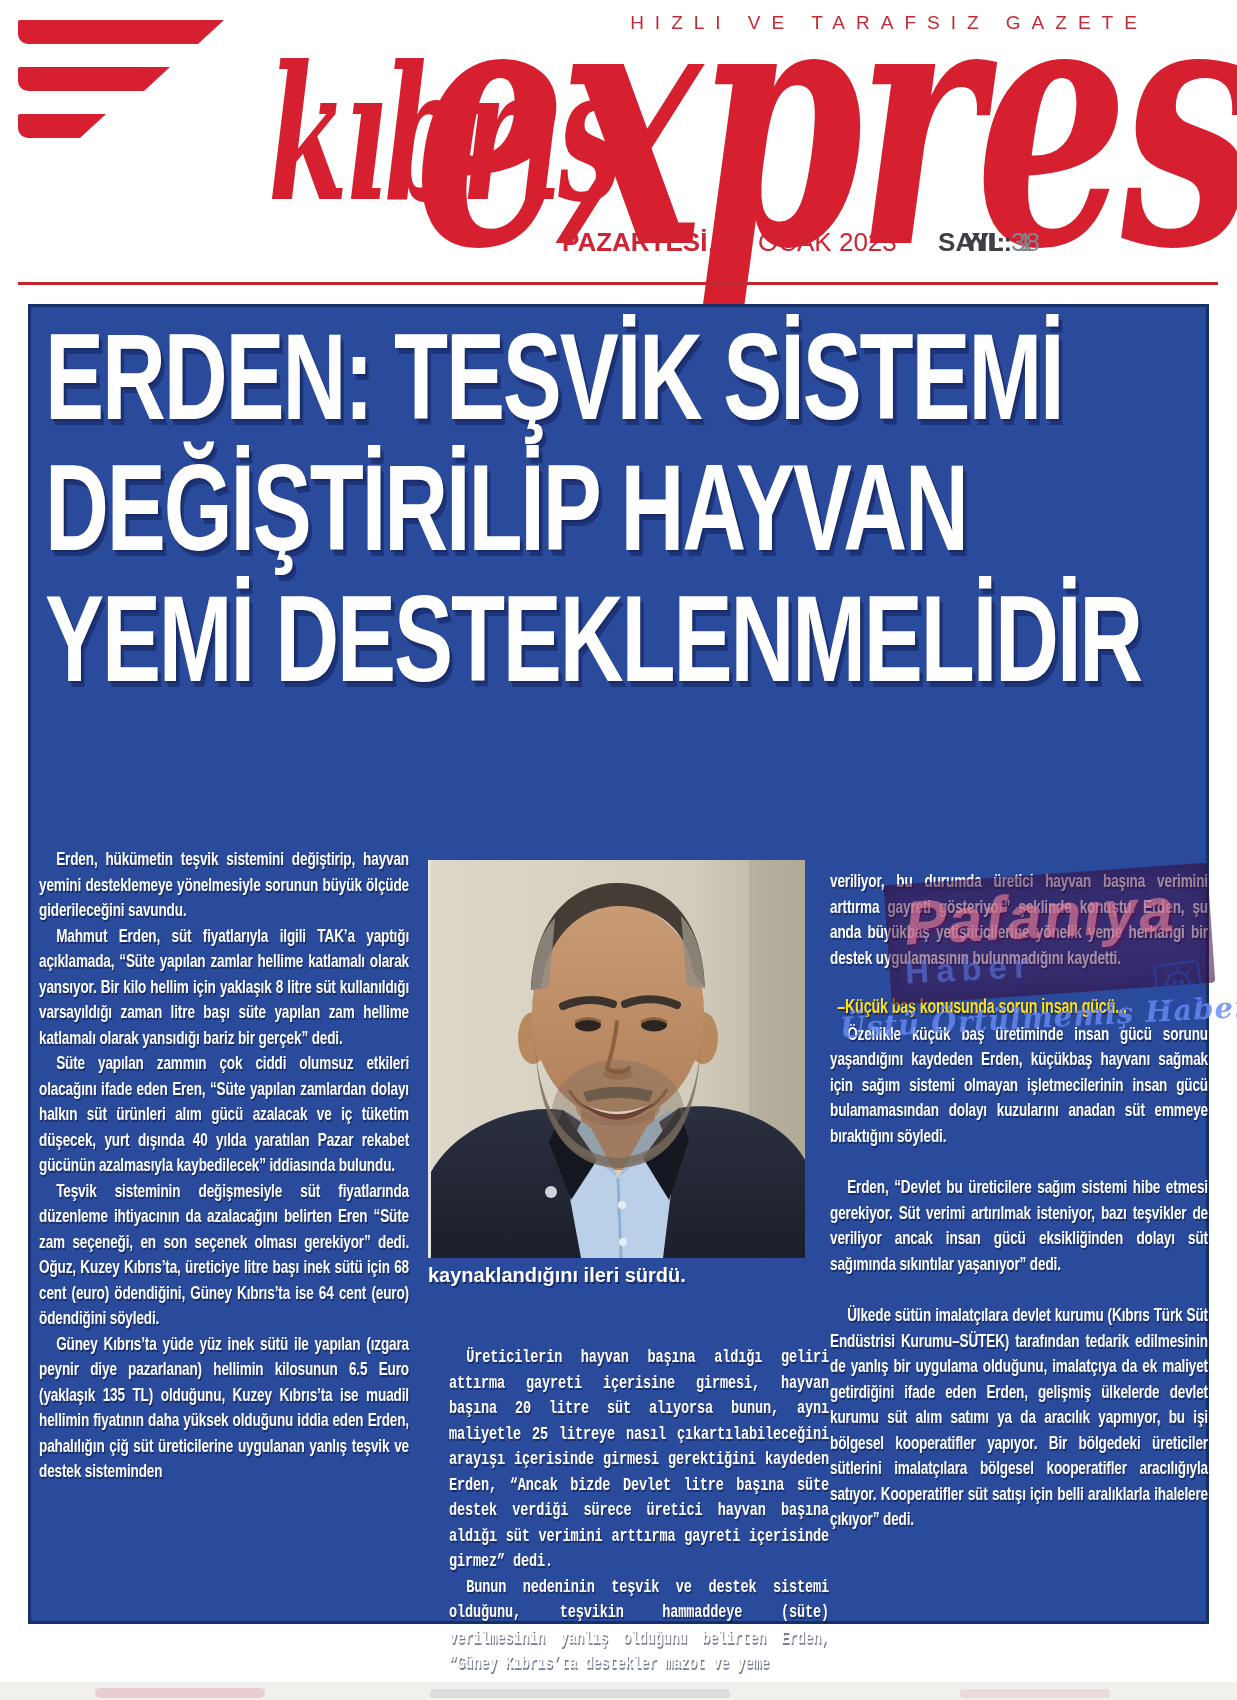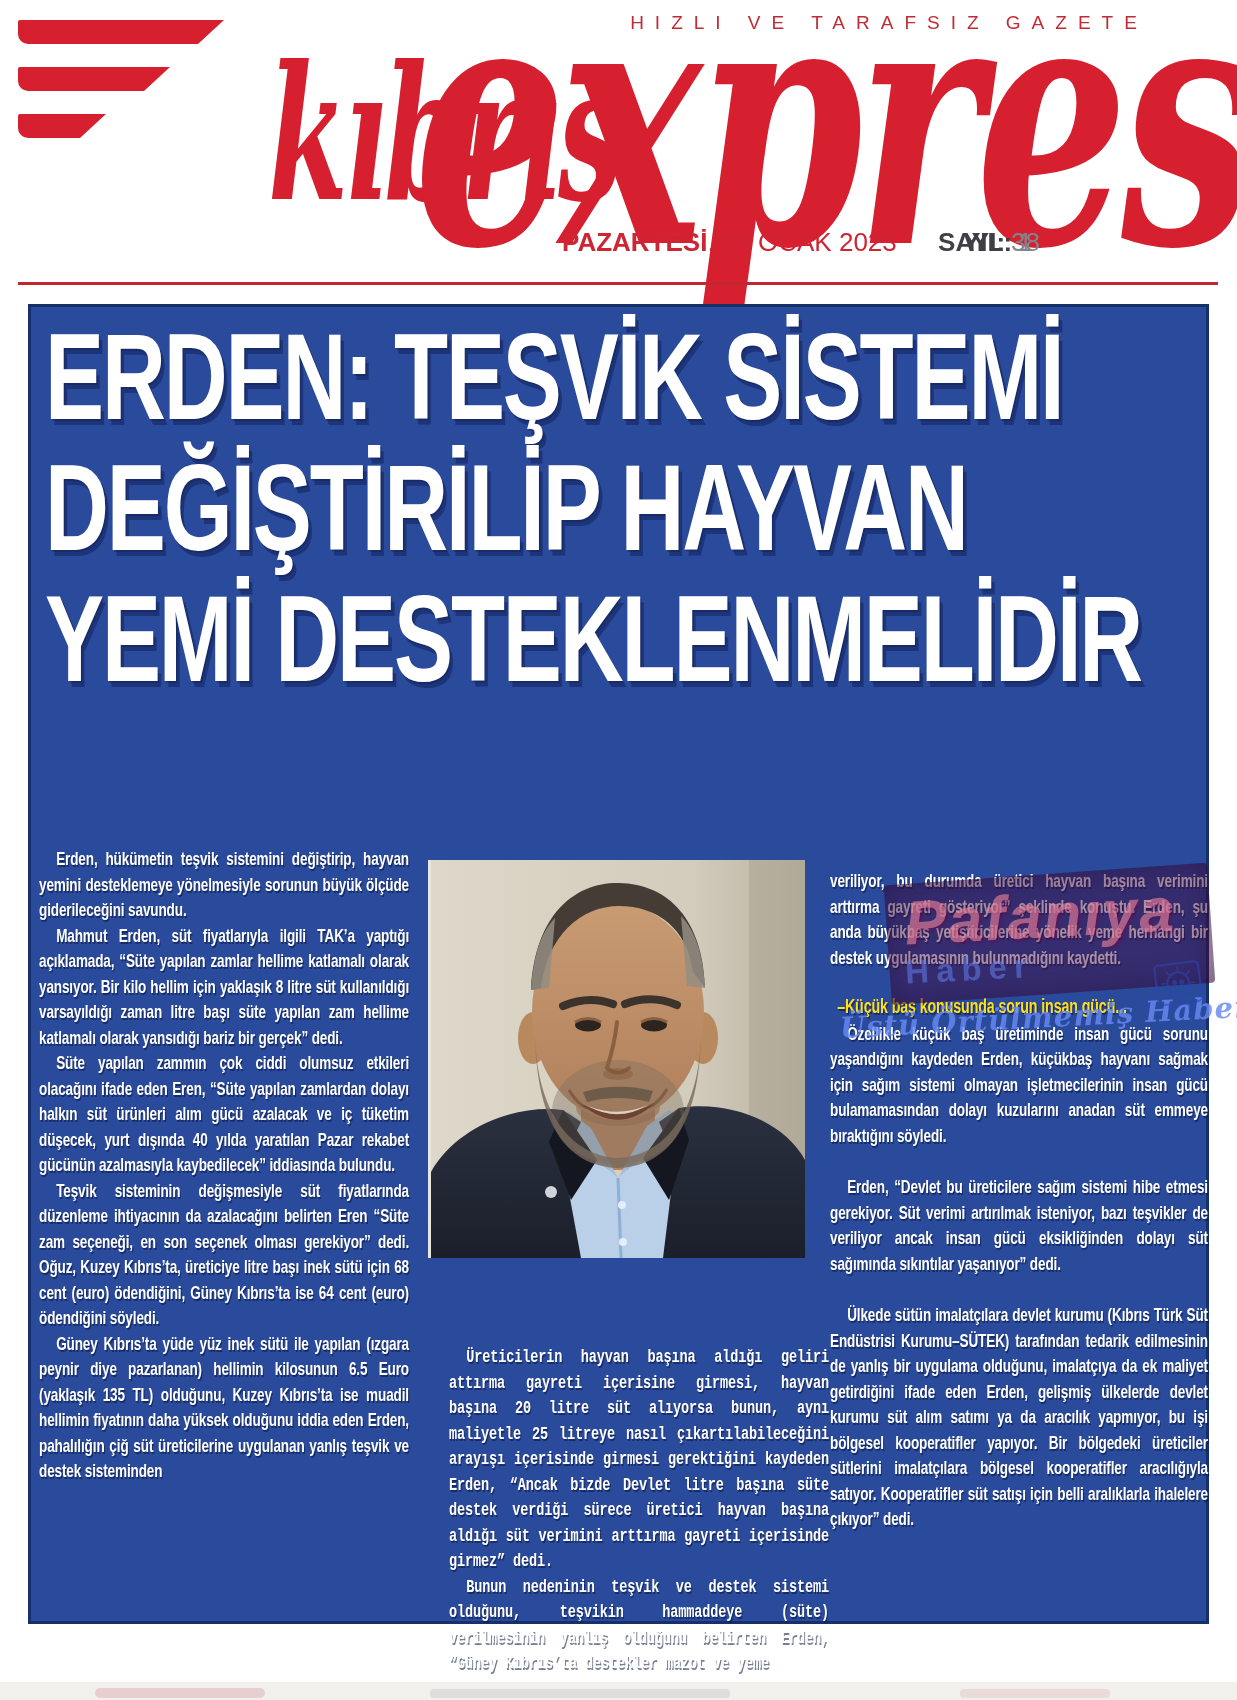--- a/index.html
+++ b/index.html
@@ -199,20 +199,21 @@
 
         <path d="M150,244 Q187,262 224,243 Q188,276 150,244 Z" fill="#6e4234"></path>
         <path d="M157,246 Q187,258 217,245 Q187,263 157,246 Z" fill="#e6ddcc" opacity=".9"></path>
         <path d="M138,230 Q146,244 156,248" stroke="#6d4a33" stroke-width="3" fill="none" opacity=".6"></path>
         <path d="M236,229 Q228,243 218,247" stroke="#6d4a33" stroke-width="3" fill="none" opacity=".6"></path>
 
         <path d="M152,232 Q187,222 222,231 L218,242 Q187,234 156,242 Z" fill="#5e5244" opacity=".75"></path>
       </svg>
     </div>
 
+    <div class="caption">kaynaklandığını ileri sürdü.</div>
 
 
     <div class="col col2">
       <div class="cond">
         <p>Üreticilerin hayvan başına aldığı geliri attırma gayreti içerisine girmesi, hayvan başına 20 litre süt alıyorsa bunun, aynı maliyetle 25 litreye nasıl çıkartılabileceğini arayışı içerisinde girmesi gerektiğini kaydeden Erden, “Ancak bizde Devlet litre başına süte destek verdiği sürece üretici hayvan başına aldığı süt verimini arttırma gayreti içerisinde girmez” dedi.</p>
         <p>Bunun nedeninin teşvik ve destek sistemi olduğunu, teşvikin hammaddeye (süte) verilmesinin yanlış olduğunu belirten Erden, “Güney Kıbrıs’ta destekler mazot ve yeme</p>
       </div>
     </div>
 
     <div class="col col3">

